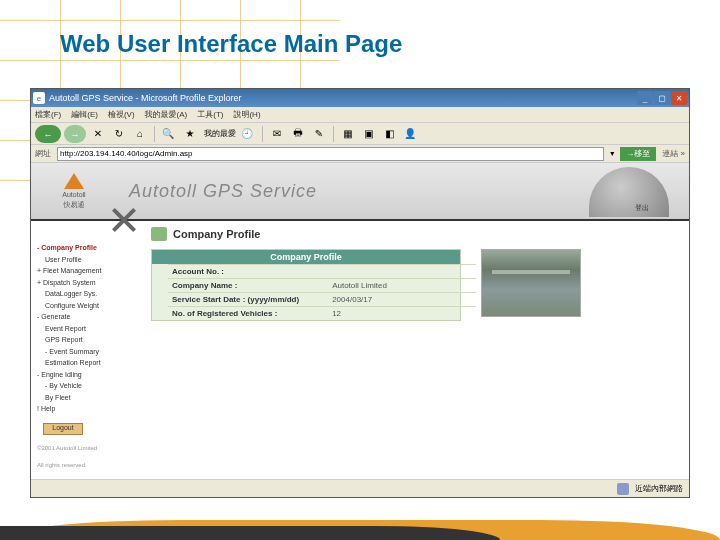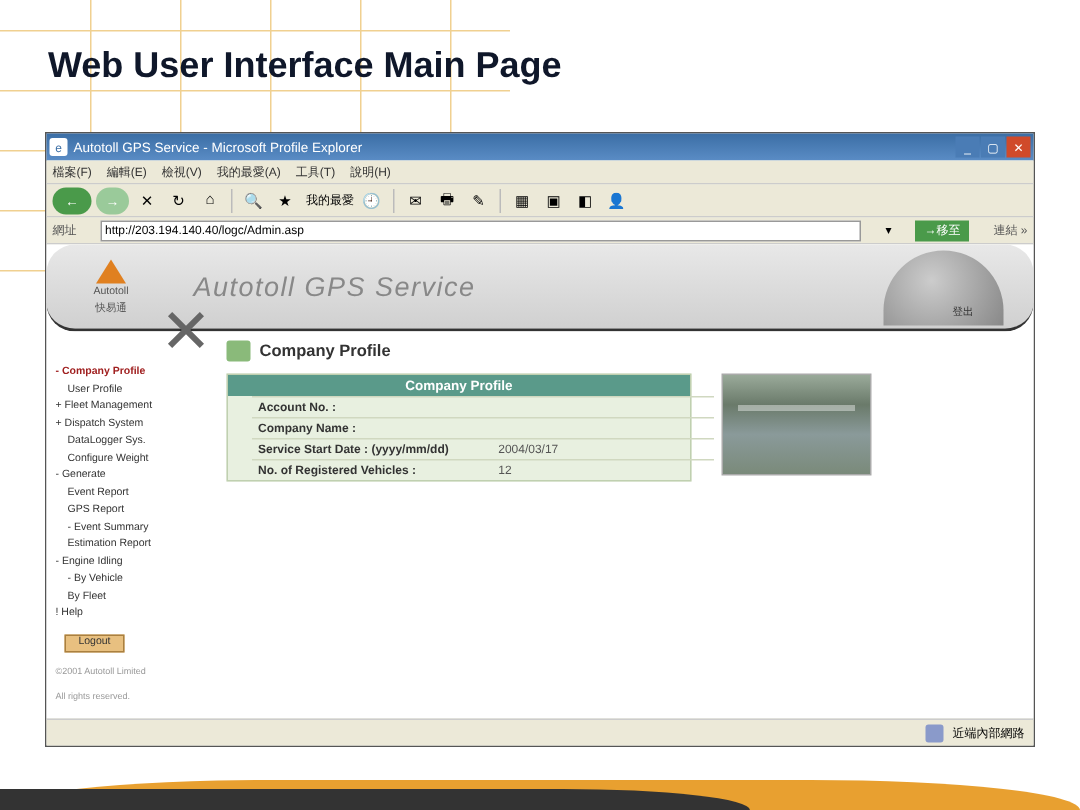--- a/index.html
+++ b/index.html
@@ -1,18 +1,18 @@
 <!DOCTYPE html>
 <html><head>
 <meta charset="utf-8">
 <style>
 * { margin: 0; padding: 0; box-sizing: border-box; }
 body { width: 720px; height: 540px; font-family: Arial, sans-serif; background: #fff; position: relative; overflow: hidden; }
 
-.slide-title { position: absolute; top: 30px; left: 32px; font-size: 24px; font-weight: bold; color: #0f172a; }
+.slide-title { position: absolute; top: 30px; left: 60px; font-size: 24px; font-weight: bold; color: #0369a1; }
 
 .grid-bg { position: absolute; top: 0; left: 0; width: 360px; height: 240px; z-index: 0; }
 .grid-bg .hline { position: absolute; left: 0; width: 340px; height: 1px; background: #f0d090; }
 .grid-bg .vline { position: absolute; top: 0; height: 200px; width: 1px; background: #f0d090; }
 
 .browser { position: absolute; top: 88px; left: 30px; width: 660px; height: 410px; background: #fff; border: 1px solid #555; z-index: 2; font-size: 9px; }
 
 .titlebar { height: 18px; background: linear-gradient(#3b6ea5, #5a8cc5); display: flex; align-items: center; padding: 0 2px; }
 .titlebar .ie-icon { width: 12px; height: 12px; background: #fff; border-radius: 2px; margin-right: 4px; display: flex; align-items: center; justify-content: center; font-size: 8px; color: #3b6ea5; }
 .titlebar .title-text { color: #fff; font-size: 9px; flex: 1; }
@@ -24,29 +24,29 @@
 .menubar { height: 16px; background: #ece9d8; border-bottom: 1px solid #ccc; display: flex; align-items: center; padding: 0 4px; gap: 10px; font-size: 8px; color: #333; }
 .menubar span { cursor: default; }
 
 .toolbar { height: 22px; background: #ece9d8; border-bottom: 1px solid #ccc; display: flex; align-items: center; padding: 0 4px; gap: 3px; }
 .toolbar .tb-btn { width: 18px; height: 18px; display: flex; align-items: center; justify-content: center; font-size: 10px; }
 .toolbar .nav-back { width: 26px; height: 18px; background: #4a9a4a; border-radius: 9px; display: flex; align-items: center; justify-content: center; color: #fff; }
 .toolbar .nav-fwd { width: 22px; height: 18px; background: #9aca9a; border-radius: 9px; display: flex; align-items: center; justify-content: center; color: #fff; }
 .toolbar .fav-text { font-size: 8px; margin-left: 2px; }
 .toolbar .sep { width: 1px; height: 16px; background: #bbb; margin: 0 2px; }
 
-.addressbar { height: 18px; background: #ece9d8; border-bottom: 1px solid #ccc; display: flex; align-items: center; padding: 0 4px; gap: 16px; font-size: 8px; }
+.addressbar { height: 18px; background: #ece9d8; border-bottom: 1px solid #ccc; display: flex; align-items: center; padding: 0 4px; gap: 6px; font-size: 8px; }
 .addressbar .addr-label { color: #555; }
 .addressbar .addr-input { flex: 1; height: 14px; background: #fff; border: 1px solid #999; padding: 0 2px; display: flex; align-items: center; font-size: 8px; }
 .addressbar .go-btn { width: 36px; height: 14px; background: #4a9a4a; color: #fff; display: flex; align-items: center; justify-content: center; font-size: 8px; }
 .addressbar .links-label { font-size: 8px; color: #555; }
 
 .page { height: calc(100% - 92px); background: #fff; overflow: hidden; }
 
-.header-banner { height: 58px; background: linear-gradient(#e8e8e8, #d0d0d0); border-bottom: 2px solid #333; display: flex; align-items: center; position: relative; border-radius: 19px; }
+.header-banner { height: 58px; background: linear-gradient(#e8e8e8, #d0d0d0); border-bottom: 2px solid #333; display: flex; align-items: center; position: relative; }
 .header-banner .logo-box { width: 70px; height: 50px; margin-left: 8px; display: flex; flex-direction: column; align-items: center; justify-content: center; }
 .header-banner .logo-tri { width: 0; height: 0; border-left: 10px solid transparent; border-right: 10px solid transparent; border-bottom: 16px solid #e08020; }
 .header-banner .logo-text { font-size: 7px; color: #555; margin-top: 2px; }
 .header-banner .banner-title { font-size: 18px; color: #888; font-style: italic; margin-left: 20px; letter-spacing: 1px; }
 .header-banner .globe { position: absolute; right: 20px; top: 4px; width: 80px; height: 50px; background: radial-gradient(circle at 40% 40%, #ccc, #888); border-radius: 40px 40px 0 0; overflow: hidden; }
 .header-banner .logout-link { position: absolute; right: 40px; bottom: 6px; font-size: 7px; color: #333; }
 .sat-cross { position: absolute; left: 78px; top: 42px; width: 30px; height: 30px; }
 .sat-cross::before, .sat-cross::after { content: ""; position: absolute; background: #666; }
 .sat-cross::before { width: 30px; height: 4px; top: 13px; transform: rotate(45deg); }
 .sat-cross::after { width: 30px; height: 4px; top: 13px; transform: rotate(-45deg); }
@@ -200,20 +200,21 @@
 
         <div class="profile-row">
           <div class="profile-box">
             <div class="profile-title">Company Profile</div>
             <div class="profile-table" id="profile-rows">
                 <div class="row">
                   <div class="label">Account No. :</div>
                 </div>
                 <div class="row">
                   <div class="label">Company Name :</div>
+                  <div class="value">Autotoll Limited</div>
                 </div>
                 <div class="row">
                   <div class="label">Service Start Date :
 (yyyy/mm/dd)</div>
                   <div class="value">2004/03/17</div>
                 </div>
                 <div class="row">
                   <div class="label">No. of Registered Vehicles :</div>
                   <div class="value">12</div>
                 </div>

